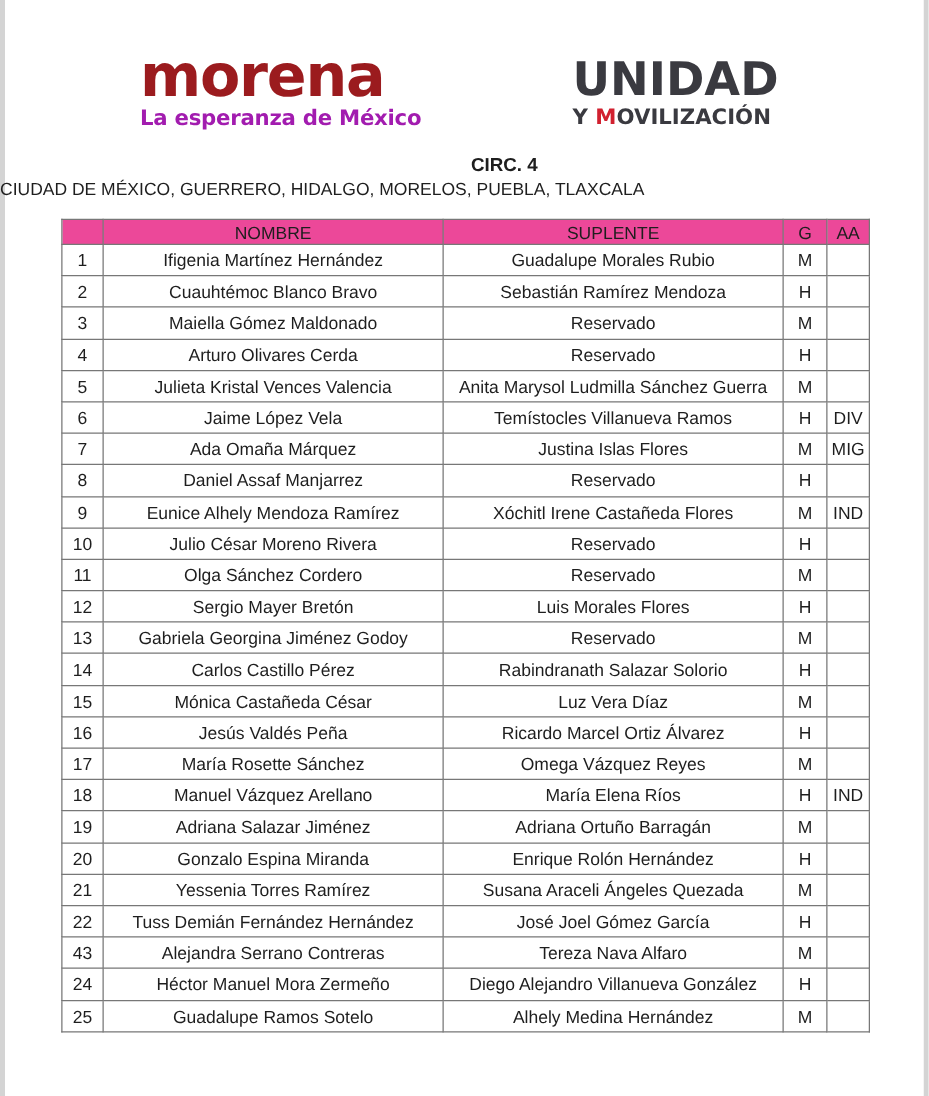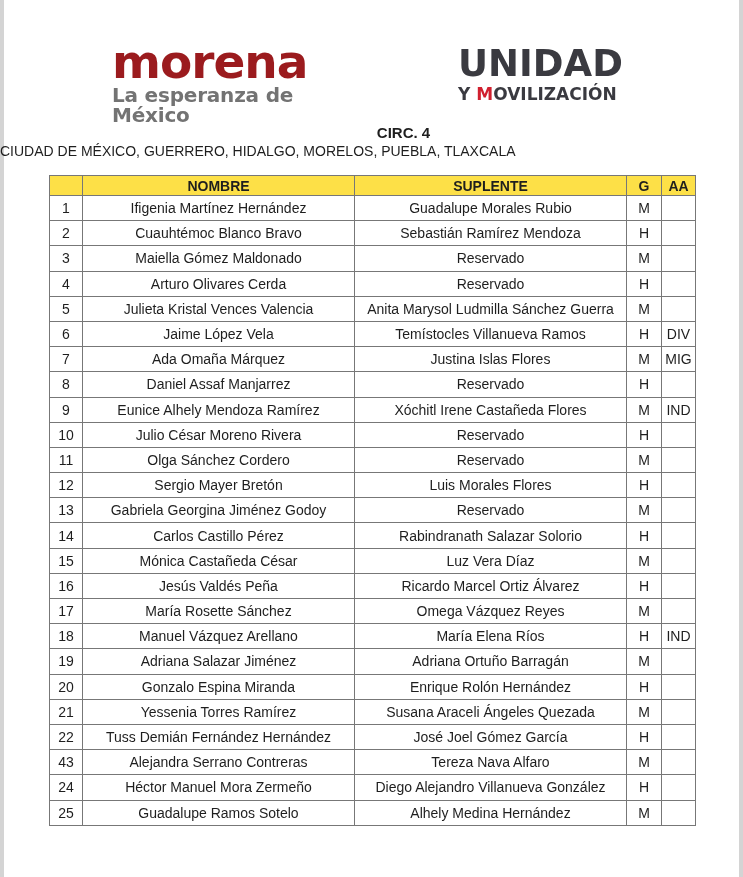--- a/index.html
+++ b/index.html
@@ -9,21 +9,21 @@
   }
   .frame-left { position: absolute; left: 0; top: 0; width: 4px; height: 877px; background: #d4d4d4; }
   .frame-right { position: absolute; right: 0; top: 0; width: 4px; height: 877px; background: #d4d4d4; }
 
   .logo-morena { position: absolute; left: 112px; top: 38px; width: 230px; }
   .morena-word {
     font-family: "DejaVu Sans", sans-serif; font-weight: bold; font-size: 47px; color: #9b1b1e;
     letter-spacing: -1px; line-height: 48px; display: block;
   }
   .morena-tag {
-    font-family: "DejaVu Sans", sans-serif; font-weight: bold; font-size: 20px; color: #737373;
+    font-family: "DejaVu Sans", sans-serif; font-weight: bold; font-size: 17px; color: #a21caf;
     line-height: 20px; display: block; margin-top: -1px; letter-spacing: -0.2px;
   }
 
   .logo-unidad { position: absolute; left: 458px; top: 44px; width: 200px; }
   .unidad-word {
     font-family: "DejaVu Sans", sans-serif; font-weight: bold; font-size: 37px; color: #3a3a40;
     line-height: 40px; display: block; letter-spacing: 0px;
   }
   .unidad-sub {
     font-family: "DejaVu Sans", sans-serif; font-weight: bold; font-size: 17px; color: #3a3a40;
@@ -40,21 +40,21 @@
     font-size: 14px; color: #1e1e1e;
   }
 
   table.lista {
     position: absolute; left: 49px; top: 175px; border-collapse: collapse;
     font-size: 14px; color: #1e1e1e;
   }
   table.lista td, table.lista th {
     border: 1px solid #777; height: 24.2px; padding: 0; text-align: center; white-space: nowrap;
   }
-  table.lista th { background: #fde047; font-weight: bold; height: 19px; font-size: 14px; }
+  table.lista th { background: #ec4899; font-weight: normal; height: 19px; font-size: 14px; }
   .c-num { width: 32px; text-align: center; }
   .c-nom { width: 271px; }
   .c-sup { width: 271px; }
   .c-g { width: 34px; }
   .c-aa { width: 33px; }
 </style>
 </head>
 <body>
 
 <div class="frame-left"></div>

